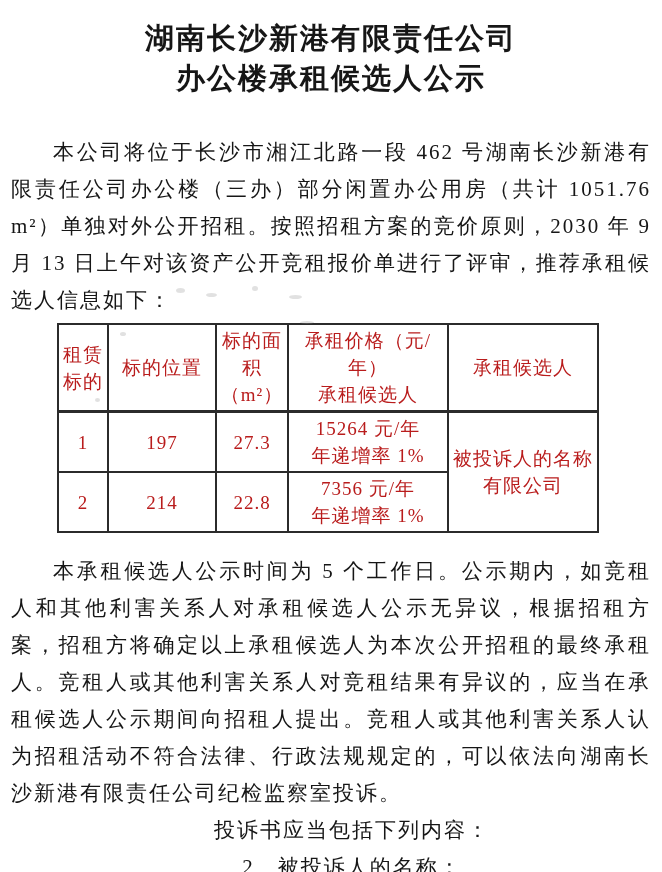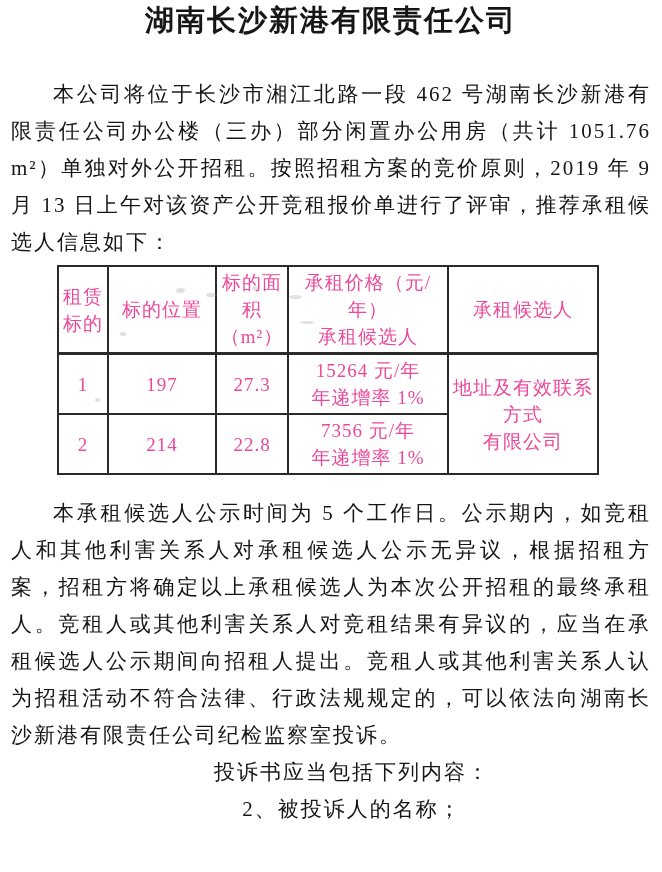--- a/index.html
+++ b/index.html
@@ -9,21 +9,21 @@
   }
   .page {
     position: relative;
     width: 662px;
     height: 872px;
     overflow: hidden;
     background: #ffffff;
     color: #161616;
     font-family: "Liberation Serif", "DejaVu Serif", serif;
     box-sizing: border-box;
-    padding: 0 11px 0 11px;
+    padding: 18px 11px 0 11px;
   }
   .doc-title {
     text-align: center;
     font-size: 29px;
     font-weight: 700;
     line-height: 40px;
     letter-spacing: 2px;
   }
   .para {
     font-size: 21px;
@@ -36,21 +36,21 @@
   .para.intro   { margin-top: 36px; }
   .para.notice  { margin-top: 20px; }
   .para.no-just { text-align: center; }
   .rent-table {
     border-collapse: collapse;
     table-layout: fixed;
     width: 540px;
     margin: 4px 0 0 46px;
     font-size: 19px;
     letter-spacing: 1px;
-    color: #ec4899;
+    color: #b91c1c;
     border-radius: 19px;
   }
   .rent-table th, .rent-table td {
     border: 2px solid #2b2b2b;
     text-align: center;
     vertical-align: middle;
     font-weight: normal;
     padding: 2px 3px;
     line-height: 27px;
   }
@@ -66,23 +66,24 @@
     pointer-events: none;
   }
 </style>
 </head>
 <body>
 
 <div class="page">
 
   <div class="doc-title">
     <div>湖南长沙新港有限责任公司</div>
+    <div>办公楼承租候选人公示</div>
   </div>
 
-  <p class="para intro">本公司将位于长沙市湘江北路一段 462 号湖南长沙新港有限责任公司办公楼（三办）部分闲置办公用房（共计 1051.76 m²）单独对外公开招租。按照招租方案的竞价原则，2019 年 9 月 13 日上午对该资产公开竞租报价单进行了评审，推荐承租候选人信息如下：</p>
+  <p class="para intro">本公司将位于长沙市湘江北路一段 462 号湖南长沙新港有限责任公司办公楼（三办）部分闲置办公用房（共计 1051.76 m²）单独对外公开招租。按照招租方案的竞价原则，2030 年 9 月 13 日上午对该资产公开竞租报价单进行了评审，推荐承租候选人信息如下：</p>
 
   <table class="rent-table">
     <colgroup>
       <col style="width:50px">
         <col style="width:108px">
         <col style="width:72px">
         <col style="width:160px">
         <col style="width:150px">
     </colgroup>
     <thead>
@@ -106,21 +107,21 @@
     <tbody>
       <tr>
         <td>1</td>
         <td>197</td>
         <td>27.3</td>
         <td>
           <span class="cell-line">15264 元/年</span>
           <span class="cell-line">年递增率 1%</span>
         </td>
         <td rowspan="2">
-          <span class="cell-line">地址及有效联系方式</span>
+          <span class="cell-line">被投诉人的名称</span>
           <span class="cell-line">有限公司</span>
         </td>
       </tr>
       <tr>
         <td>2</td>
         <td>214</td>
         <td>22.8</td>
         <td>
           <span class="cell-line">7356 元/年</span>
           <span class="cell-line">年递增率 1%</span>

